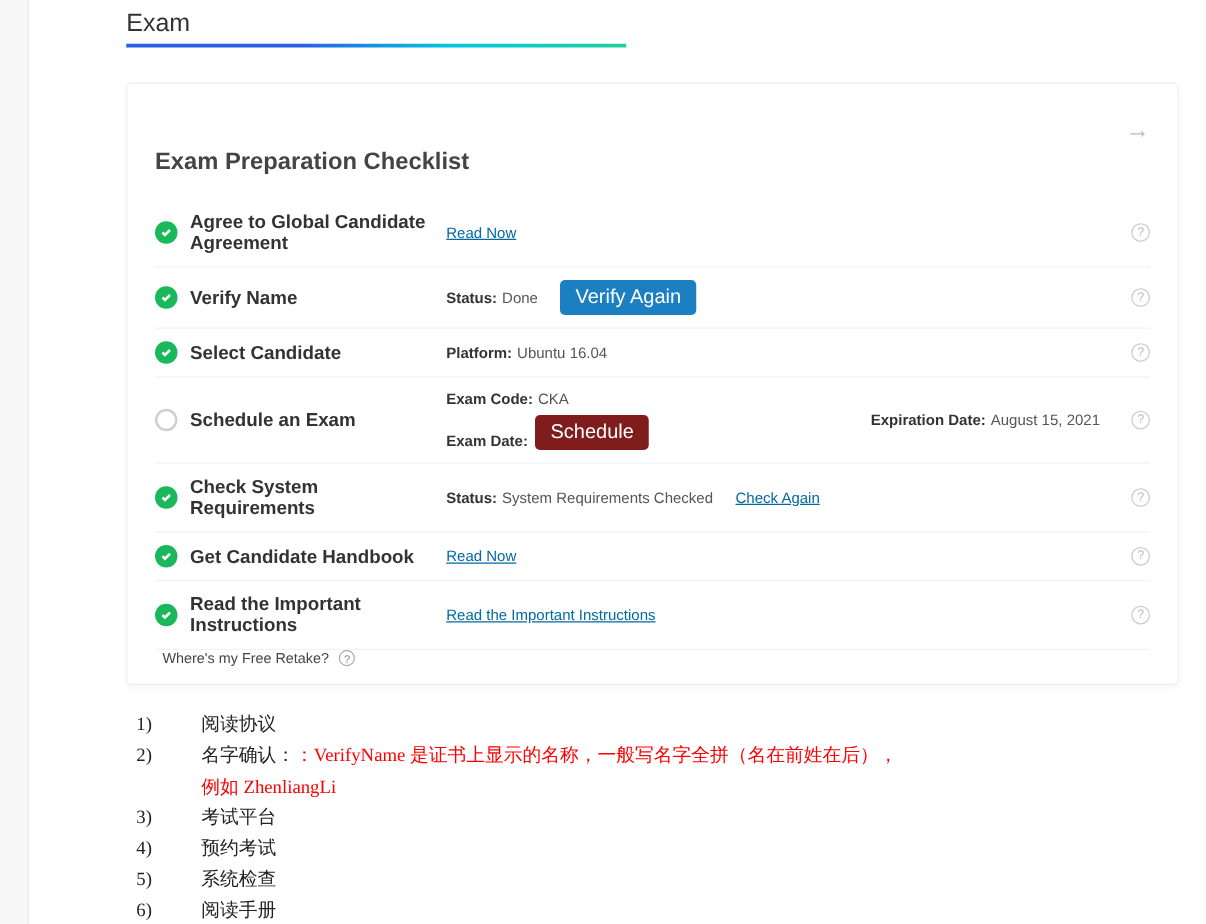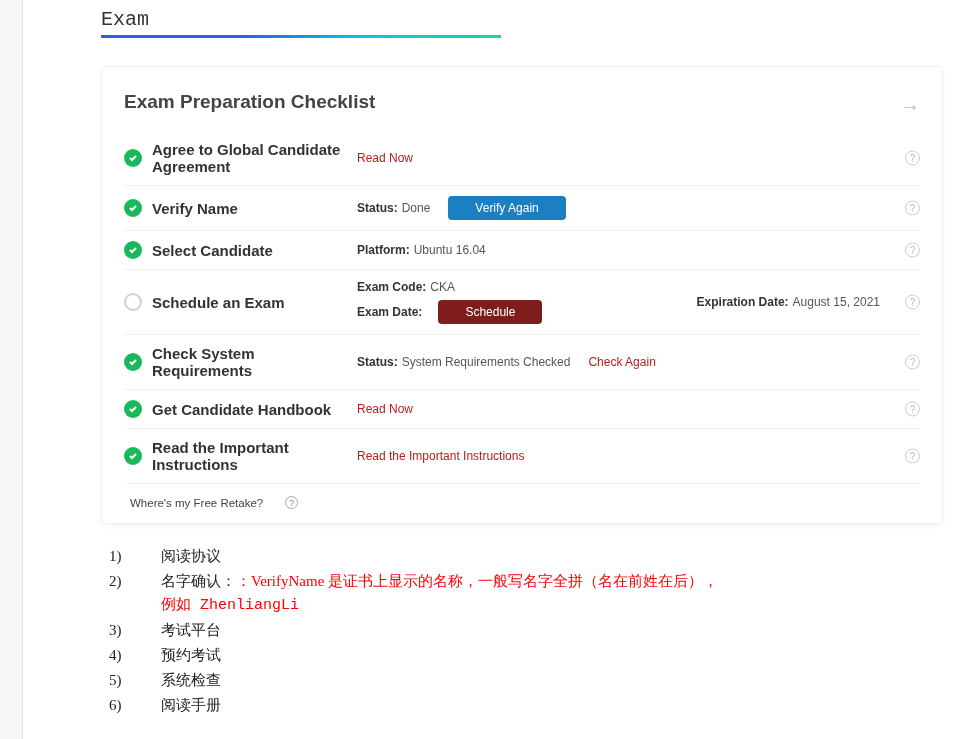--- a/index.html
+++ b/index.html
@@ -20,21 +20,20 @@
     position: relative;
   }
   .exam-header {
     margin: 0 0 0 78px;
     padding-bottom: 6px;
   }
   .exam-title {
     font-size: 20px;
     color: #333;
     font-weight: 400;
-    font-family: Liberation Mono, monospace;
   }
   .exam-underline {
     height: 3px;
     width: 400px;
     background: linear-gradient(90deg, #2a5fe6 0%, #2a5fe6 35%, #00c8e0 65%, #21d19f 100%);
     margin-top: 4px;
   }
   .card {
     background: #fff;
     border: 1px solid #f0f0f0;
@@ -50,20 +49,21 @@
     right: 22px;
     color: #bbb;
     font-size: 20px;
     cursor: pointer;
   }
   .card h2 {
     font-size: 19px;
     font-weight: 600;
     color: #444;
     margin-bottom: 18px;
+    margin-top: 28px;
   }
   .row {
     display: flex;
     align-items: center;
     border-bottom: 1px solid #f2f2f2;
     padding: 10px 0;
     min-height: 38px;
     position: relative;
   }
   .row:last-of-type { border-bottom: none; }
@@ -101,25 +101,25 @@
     flex: 1;
     font-size: 12px;
     color: #555;
     display: flex;
     align-items: center;
     gap: 18px;
     flex-wrap: wrap;
   }
   .detail-col .kv { white-space: nowrap; }
   .detail-col .kv b { font-weight: 700; color: #333; margin-right: 4px; }
-  .link { color: #b91c1c; cursor: pointer; font-size: 12px; }
+  .link { color: #0369a1; cursor: pointer; font-size: 12px; text-decoration: underline; }
   .btn {
-    padding: 5px 27px;
+    padding: 5px 12px;
     border-radius: 4px;
-    font-size: 12px;
+    font-size: 16px;
     border: none;
     cursor: pointer;
     color: #fff;
     font-weight: 500;
   }
   .btn-blue { background: #1b7fc2; }
   .btn-orange { background: #7f1d1d; }
   .help-icon {
     position: absolute;
     right: 0; top: 50%;
@@ -136,25 +136,24 @@
   }
   .disabled .detail-col { color: #bbb; font-style: italic; }
   .disabled .detail-col b { font-style: normal; color: #bbb; }
   .row.schedule .detail-col .right-group {
     margin-left: auto;
     margin-right: 40px;
   }
   .footer-link {
     font-size: 11.5px;
     color: #444;
-    margin-top: 12px;
     padding-left: 6px;
     display: flex;
     align-items: center;
-    gap: 22px;
+    gap: 8px;
   }
   .footer-link .help-icon-inline {
     width: 13px; height: 13px;
     border: 1px solid #aaa;
     border-radius: 50%;
     color: #888;
     font-size: 9px;
     display: flex;
     align-items: center;
     justify-content: center;
@@ -163,21 +162,21 @@
   .notes {
     margin: 20px 30px 0 86px;
     font-family: "SimSun", "宋体", serif;
     font-size: 15px;
     line-height: 1.65;
     color: #222;
   }
   .notes .line { display: flex; }
   .notes .num { width: 52px; flex-shrink: 0; }
   .notes .txt { flex: 1; }
-  .notes .indent { margin-left: 52px; font-family: Liberation Mono, monospace; }
+  .notes .indent { margin-left: 52px; }
   .notes .red { color: #ff0000; }
   .sched-lines { display:flex; flex-direction:column; gap:6px; }
 </style>
 </head>
 <body>
 
 <div class="page">
 
   <div class="exam-header">
     <div class="exam-title">Exam</div>
@@ -235,21 +234,21 @@
     </div>
 
     <div class="row schedule">
       <div class="icon-col">
           <span class="empty-circle"></span>
         </div>
       <div class="label-col">Schedule an Exam</div>
       <div class="detail-col">
         <div class="sched-lines">
           <span class="kv"><b>Exam Code:</b><span>CKA</span></span>
-          <span class="kv" style="display:flex;align-items:center;gap:12px;">
+          <span class="kv" style="display:flex;align-items:flex-end;gap:2px;">
             <b>Exam Date:</b>
             <button class="btn btn-orange">Schedule</button>
           </span>
         </div>
         <span class="kv right-group"><b>Expiration Date:</b><span>August 15, 2021</span></span>
       </div>
       <span class="help-icon">?</span>
     </div>
 
     <div class="row">

